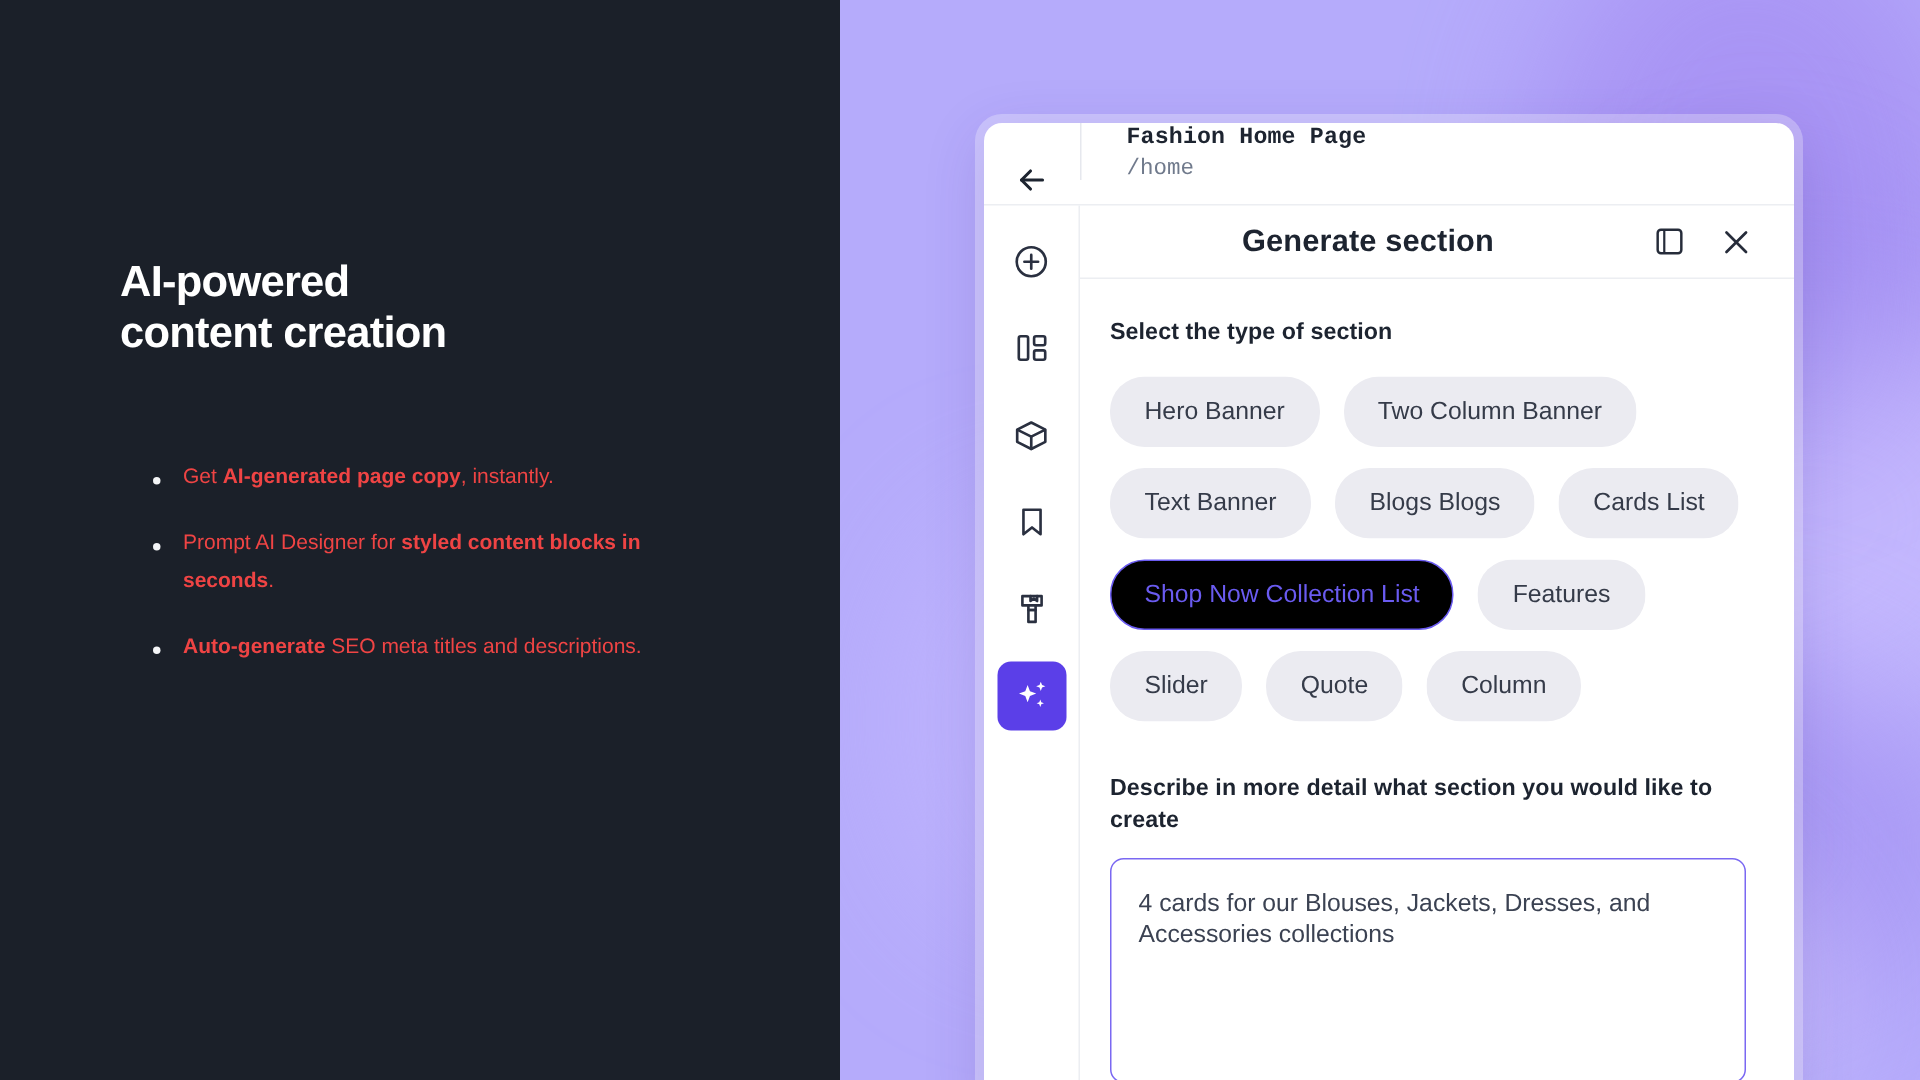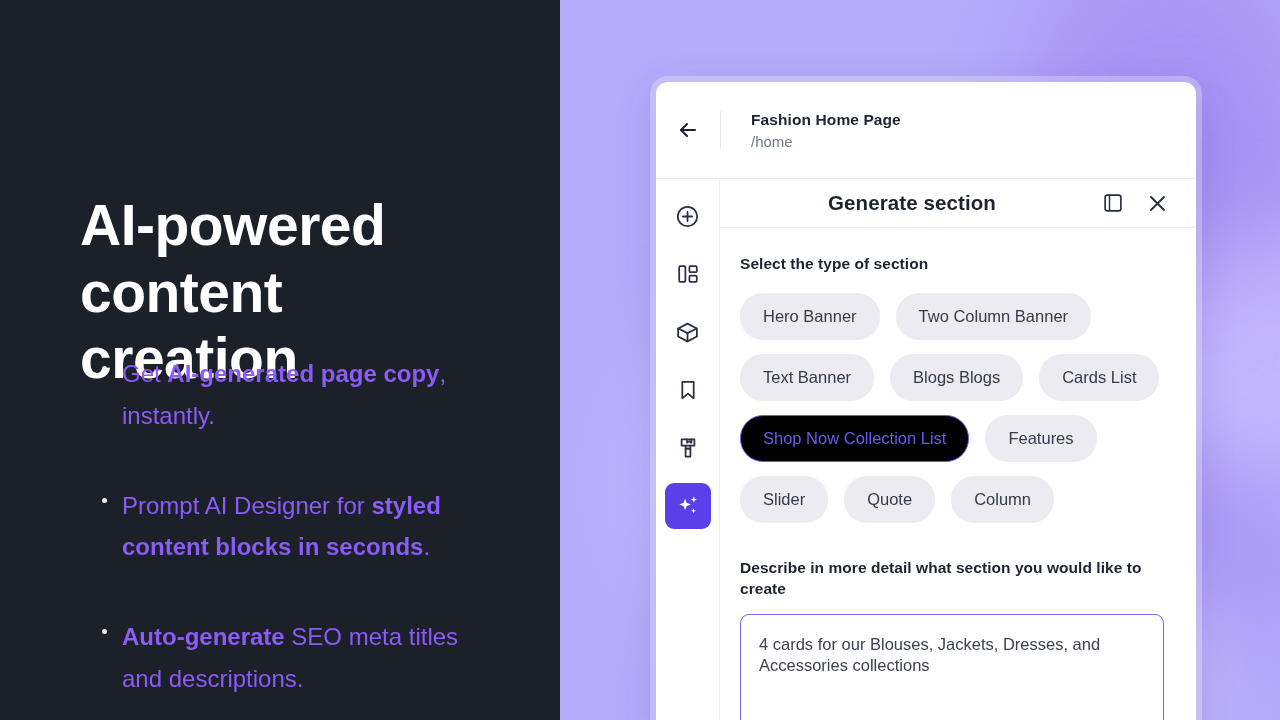--- a/index.html
+++ b/index.html
@@ -14,39 +14,37 @@
   .left-panel {
     position: absolute; left: 0; top: 0;
     width: 560px; height: 720px;
     background: #1b2029;
     z-index: 3;
   }
   .headline {
     position: absolute; left: 80px; top: 172px;
     width: 420px;
     color: #ffffff;
-    font-size: 57px;
+    font-size: 29px;
     font-weight: 700;
     line-height: 1.17;
     letter-spacing: -0.5px;
-    margin-top: 20px;
   }
   .bullets {
     position: absolute; left: 100px; top: 305px;
     width: 360px;
     list-style: none;
   }
   .bullets li {
     position: relative;
-    color: #8b5cf6;
-    font-size: 24px;
+    color: #ef4444;
+    font-size: 14px;
     line-height: 1.74;
     margin-bottom: 20px;
     padding-left: 22px;
-    margin-top: 48px;
   }
   .bullets li::before {
     content: "";
     position: absolute;
     left: 2px; top: 13px;
     width: 5px; height: 5px;
     border-radius: 50%;
     background: #f4f5f7;
   }
   .bullets b { font-weight: 700; }
@@ -79,23 +77,24 @@
     width: 540px; height: 660px;
     background: #ffffff;
     border-radius: 12px 12px 0 0;
     box-shadow: 0 0 0 6px rgba(255,255,255,.28), 0 10px 40px rgba(60,40,140,.18);
     overflow: hidden;
     z-index: 2;
   }
 
   
   .card-head {
-    display: flex; align-items: center;
-    height: 97px;
+    display: flex; 
+    height: 55px;
     border-bottom: 1px solid #eceef2;
+    font-family: Liberation Mono, monospace;
   }
   .back-cell {
     width: 64px; height: 75px;
     display: flex; align-items: center; justify-content: center;
     flex: 0 0 64px;
   }
   .head-divider { width: 1px; height: 38px; background: #e6e8ee; flex: 0 0 1px; }
   .head-text { padding-left: 30px; }
   .page-title { font-size: 15.5px; font-weight: 700; color: #1d2430; letter-spacing: .1px; }
   .page-path { font-size: 15px; color: #707a8c; margin-top: 4px; }

